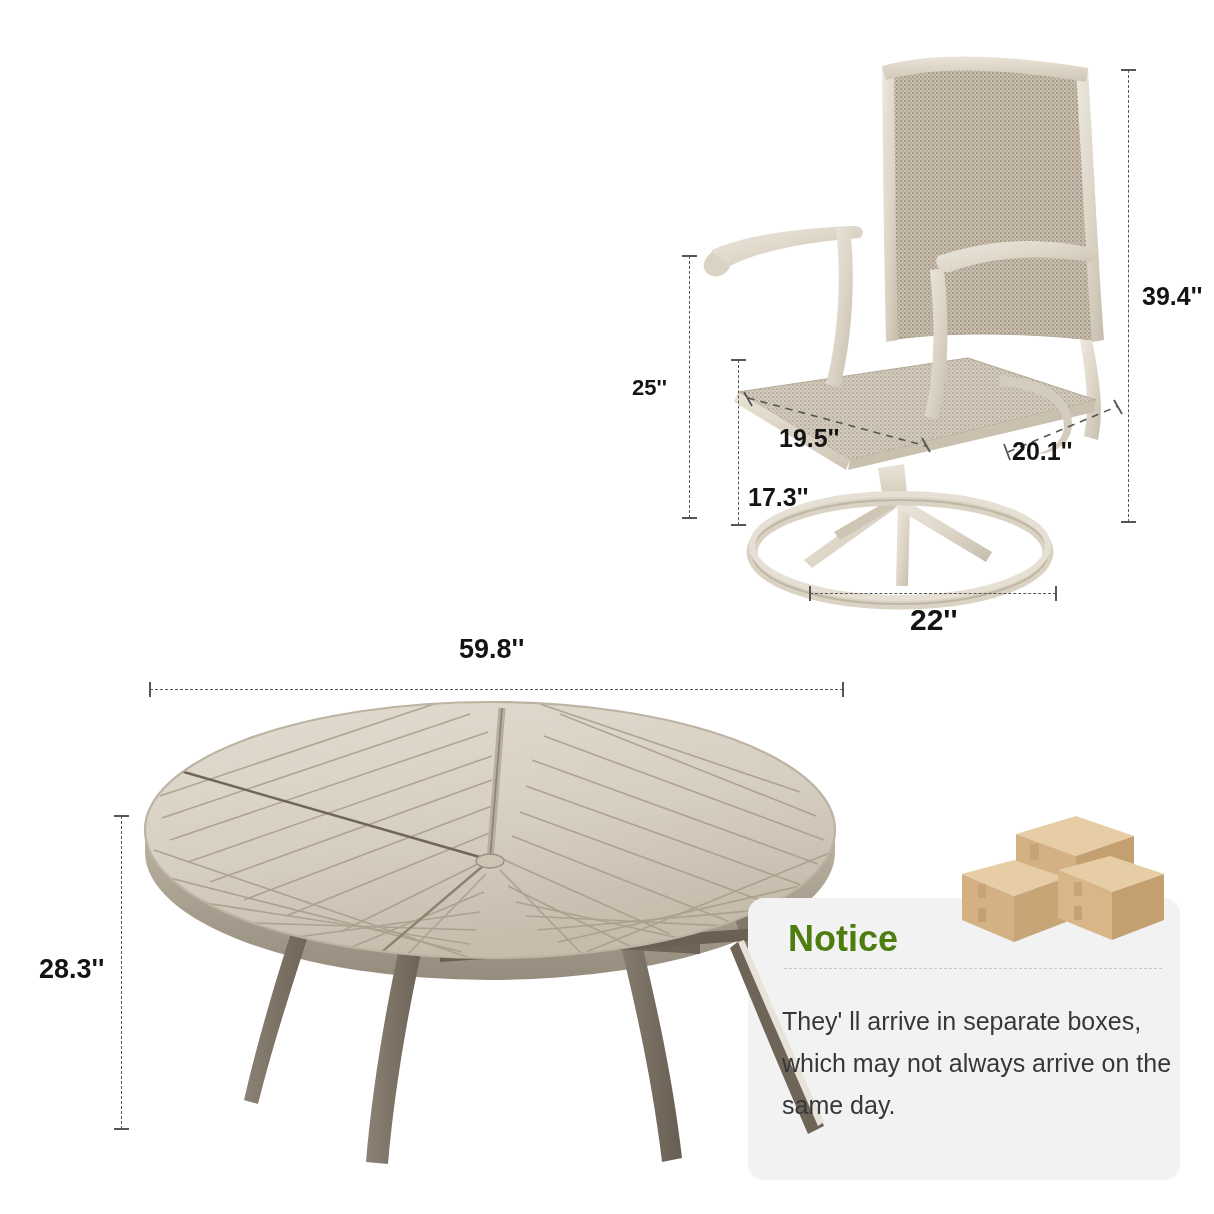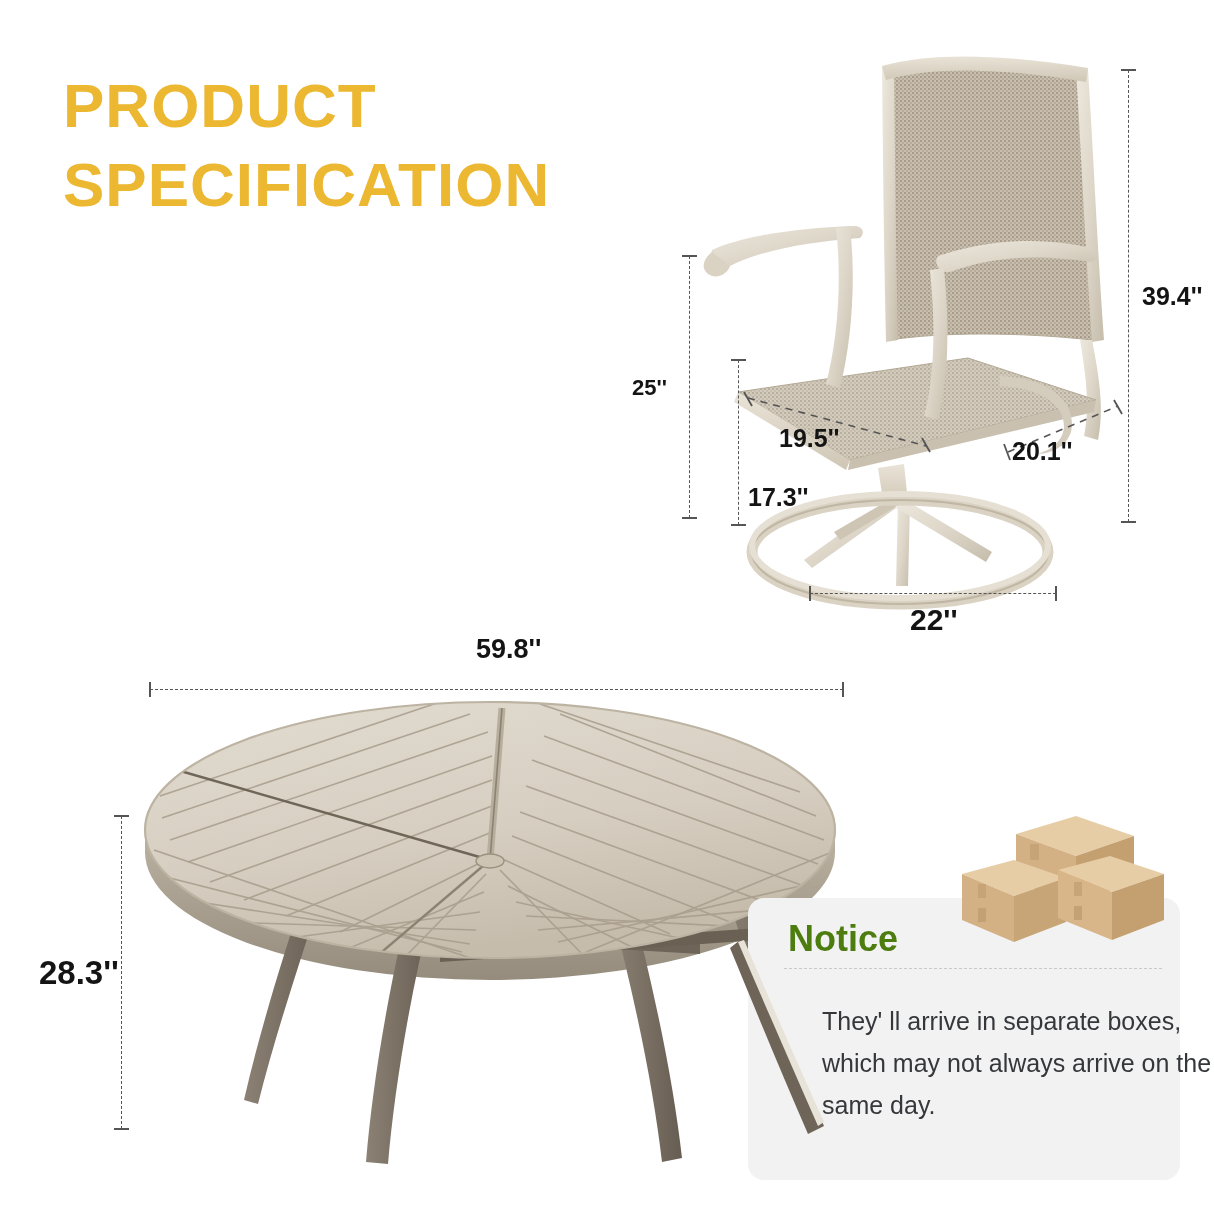--- a/index.html
+++ b/index.html
@@ -38,37 +38,35 @@
     font-family:"Liberation Sans",sans-serif;font-weight:bold;
     font-size:36px;color:#4d7c0f;letter-spacing:0px;margin-top:8px;
   }
   .notice-sep{
     position:absolute;left:784px;top:968px;width:378px;
     border-top:1.4px dashed #c9c9c9;
   }
   .notice-body{
     position:absolute;left:782px;top:1000px;width:392px;
     font-family:"Liberation Sans",sans-serif;font-size:25px;
-    line-height:1.68;color:#35373a;margin-left:40px;
+    line-height:1.68;color:#35373a;
   }
 
   
   .boxes{position:absolute;left:958px;top:812px;width:210px;height:140px;}
 
   
   .art{position:absolute;}
   svg{display:block;overflow:visible;}
 </style>
 </head>
 <body>
 
 <div id="page">
 
-  <div class="title">PRODUCT
-SPECIFICATION</div>
 
   <div class="art" style="left:700px;top:40px;width:480px;height:570px;">
     <svg width="480" height="570" viewBox="0 0 480 570">
       <defs>
         <linearGradient id="frameG" x1="0" y1="0" x2="1" y2="1">
           <stop offset="0%" stop-color="#EDE8DE"></stop>
           <stop offset="55%" stop-color="#DCD5C7"></stop>
           <stop offset="100%" stop-color="#C5BCAB"></stop>
         </linearGradient>
         <linearGradient id="frameG2" x1="0" y1="0" x2="0" y2="1">
@@ -263,28 +261,28 @@
       <ellipse cx="350" cy="161" rx="14" ry="7" fill="#CDC4B4" stroke="#9C917F" stroke-width="1.4"></ellipse>
 
       <ellipse cx="350" cy="130" rx="345" ry="128" fill="none" stroke="#BDB3A2" stroke-width="2.2"></ellipse>
     </svg>
   </div>
 
   <div>
     <div class="dimline h" style="left:150px;top:689px;width:693px;"></div>
     <div class="tick v" style="left:149px;top:682px;"></div>
     <div class="tick v" style="left:842px;top:682px;"></div>
-    <div class="dim-label" style="left:459px;top:634px;font-size:27px;margin-left:17px;">59.8''</div>
+    <div class="dim-label" style="left:459px;top:634px;font-size:27px;">59.8''</div>
   </div>
 
   <div>
     <div class="dimline v" style="left:121px;top:816px;height:313px;"></div>
     <div class="tick h" style="left:114px;top:815px;"></div>
     <div class="tick h" style="left:114px;top:1128px;"></div>
-    <div class="dim-label" style="left:39px;top:954px;font-size:33px;">28.3''</div>
+    <div class="dim-label" style="left:39px;top:954px;font-size:27px;">28.3''</div>
   </div>
 
   <div class="notice-panel"></div>
 
   <svg style="position:absolute;left:740px;top:940px;" width="120" height="240">
     <path d="M0 0 C26 56 56 122 84 186 L68 194 C40 130 14 66 -10 8 Z" fill="#6E6458"></path>
     <path d="M-2 2 C22 58 50 122 78 186 L84 182 C56 120 28 56 4 0 Z" fill="#E8E3D8"></path>
   </svg>
 
   <div class="notice-title">Notice</div>

